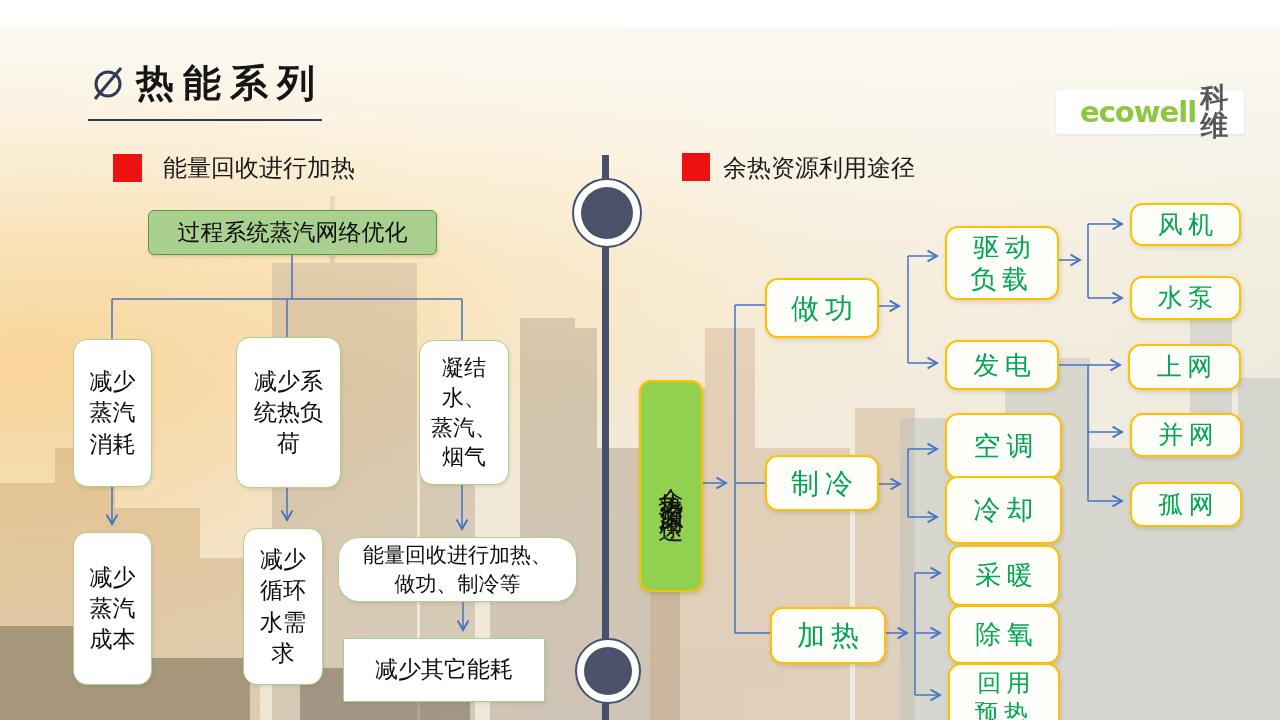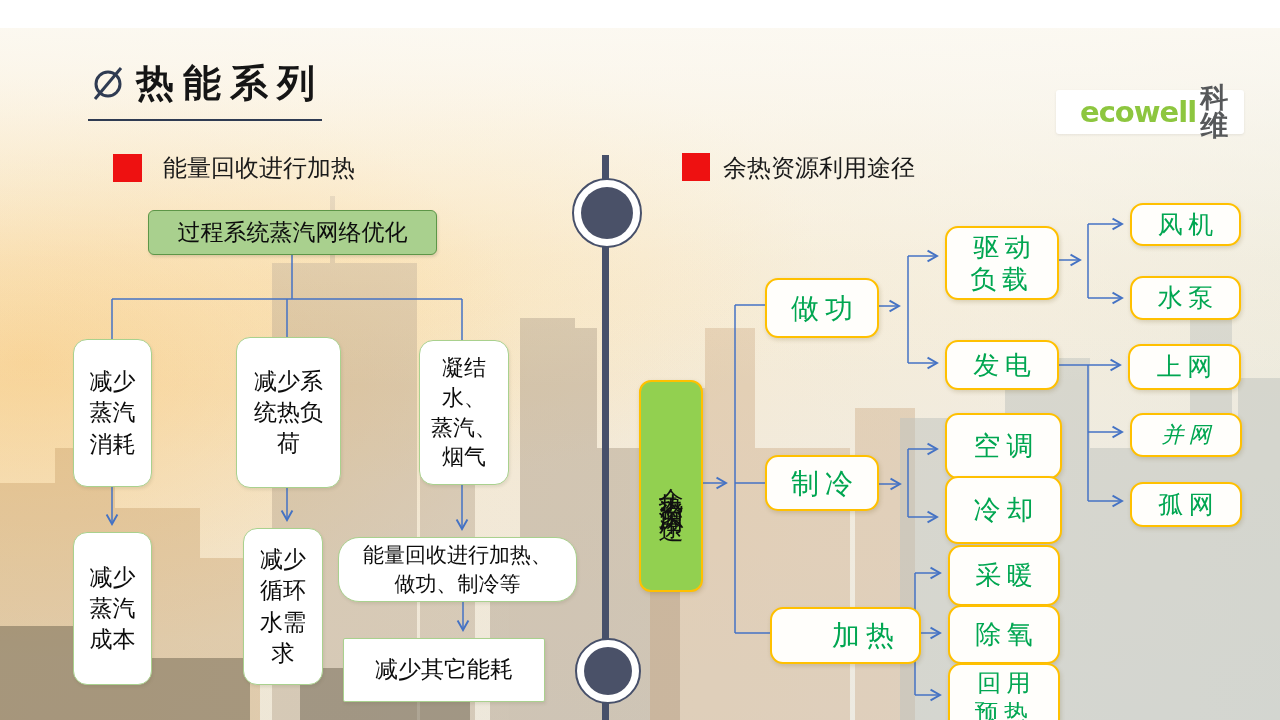--- a/index.html
+++ b/index.html
@@ -204,32 +204,32 @@
         <div class="dot"></div>
       </div>
     <div class="tcircle tc2">
         <div class="dot"></div>
       </div>
 
     <div class="hubbox" style="left:639px;top:352px;width:60px;height:208px;font-size:25px;">余热资源用途</div>
 
     <div class="obox" style="left:765px;top:250px;width:110px;height:56px;font-size:28px;">做功</div>
     <div class="obox" style="left:765px;top:427px;width:110px;height:52px;font-size:28px;">制冷</div>
-    <div class="obox" style="left:770px;top:579px;width:112px;height:53px;font-size:28px;padding-left:35px;">加热</div>
+    <div class="obox" style="left:770px;top:579px;width:112px;height:53px;font-size:28px;">加热</div>
 
     <div class="obox" style="left:945px;top:198px;width:110px;height:70px;font-size:26px;">驱动
 负载</div>
     <div class="obox" style="left:945px;top:312px;width:110px;height:46px;font-size:26px;">发电</div>
     <div class="obox" style="left:945px;top:385px;width:113px;height:62px;font-size:27px;">空调</div>
     <div class="obox" style="left:945px;top:448px;width:113px;height:64px;font-size:27px;">冷却</div>
     <div class="obox" style="left:948px;top:517px;width:108px;height:57px;font-size:26px;">采暖</div>
     <div class="obox" style="left:948px;top:577px;width:108px;height:55px;font-size:26px;">除氧</div>
     <div class="obox" style="left:948px;top:635px;width:108px;height:66px;font-size:24px;">回用
 预热</div>
 
     <div class="obox" style="left:1130px;top:175px;width:107px;height:39px;font-size:25px;">风机</div>
     <div class="obox" style="left:1130px;top:248px;width:107px;height:40px;font-size:25px;">水泵</div>
     <div class="obox" style="left:1128px;top:316px;width:109px;height:42px;font-size:25px;">上网</div>
-    <div class="obox" style="left:1130px;top:385px;width:108px;height:40px;font-size:22px;font-style:italic;">并网</div>
+    <div class="obox" style="left:1130px;top:385px;width:108px;height:40px;font-size:25px;">并网</div>
     <div class="obox" style="left:1130px;top:454px;width:108px;height:41px;font-size:25px;">孤网</div>
 
   </div>
 </div>
 
 </body></html>

